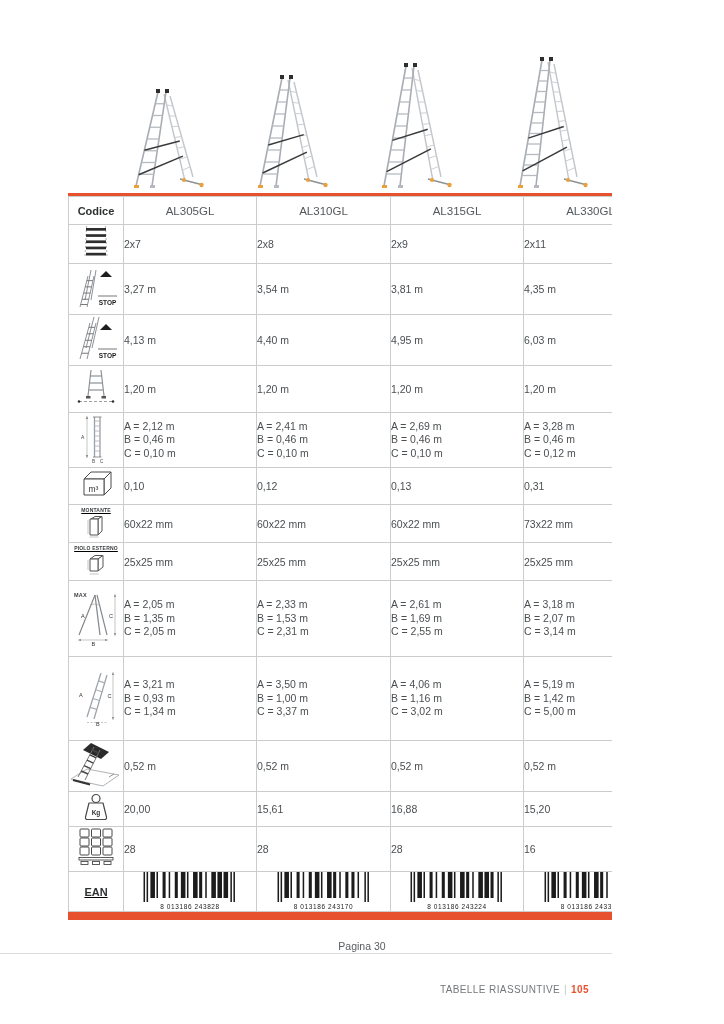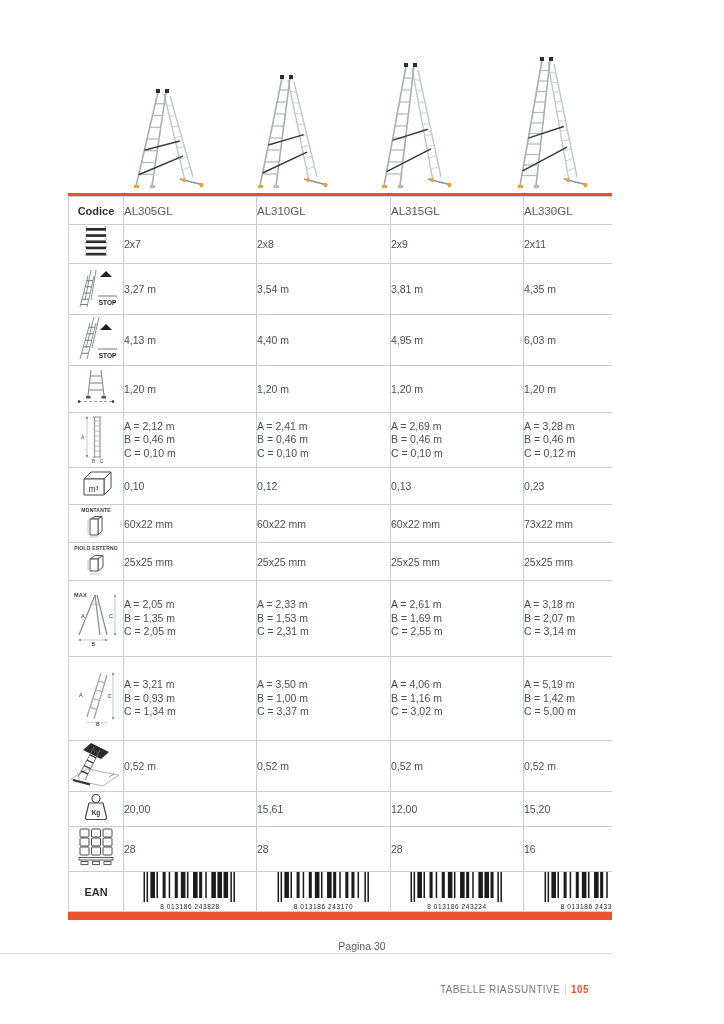--- a/index.html
+++ b/index.html
@@ -5,24 +5,24 @@
   html,body{margin:0;padding:0;background:#fff;}
   .page{position:relative;width:612px;height:1024px;background:#ffffff;
         font-family:"Liberation Sans",sans-serif;overflow:hidden;}
   .ladder-img{position:absolute;}
   .table-wrap{position:absolute;left:68px;top:193px;width:589px;}
   .accent-top{height:3px;}
   .accent-bottom{height:8px;}
   table.spec{border-collapse:collapse;table-layout:fixed;width:589px;}
   table.spec td, table.spec th{border:1px solid #c9cdd0;padding:0;overflow:hidden;}
   th.codice{font-size:11px;font-weight:bold;color:#2f3133;text-align:center;}
-  th.code-th{font-size:11.5px;font-weight:normal;color:#54585b;text-align:left;padding-left:12px;}
+  th.code-th{font-size:11.5px;font-weight:normal;color:#54585b;text-align:center;padding-left:12px;}
   td.val{font-size:10.5px;color:#4b4f52;padding-left:12px;vertical-align:middle;text-align:left;}
   td.val .line{line-height:13.5px;}
-  td.icon-cell{text-align:center;vertical-align:middle;position:relative;}
+  td.icon-cell{text-align:center;vertical-align:middle;position:relative;text-decoration:underline;}
   .icon-label{font-size:5px;font-weight:bold;color:#3a3d40;letter-spacing:.2px;line-height:7px;margin-top:2px;}
   .ean-big{font-size:11px;font-weight:bold;color:#2f3133;}
   .barcode-wrap{display:inline-block;text-align:center;}
   .ean-number{font-size:6.5px;color:#222;letter-spacing:.6px;line-height:7px;margin-top:-1px;}
   .footer-center{position:absolute;top:940px;left:0;width:724px;text-align:center;
                  font-size:10.5px;color:#5a5e61;}
   .footer-rule{position:absolute;top:953px;left:0;width:657px;height:1px;background:#d9dbdc;}
   .footer-right{position:absolute;top:984px;right:23px;font-size:10px;color:#74787b;letter-spacing:.4px;}
   .footer-right .sep{color:#c0c3c5;margin:0 4px;}
   .footer-right .pagenum{font-weight:bold;font-size:10px;}
@@ -325,21 +325,21 @@
    <g stroke="#4a4a4a" stroke-width="1" fill="#fff" stroke-linejoin="round">
      <polygon points="6,11 13,4 33,4 26,11"></polygon>
      <polygon points="26,11 33,4 33,20 26,27"></polygon>
      <rect x="6" y="11" width="20" height="16"></rect>
    </g>
    <text x="15.5" y="23.5" font-size="8.5" fill="#333" text-anchor="middle" font-family="Liberation Sans,sans-serif">m³</text>
  </svg></td>
             <td class="val">0,10</td>
             <td class="val">0,12</td>
             <td class="val">0,13</td>
-            <td class="val">0,23</td>
+            <td class="val">0,31</td>
           </tr>
           <tr style="height: 32px;">
             <td class="icon-cell"><div class="icon-label">MONTANTE</div><svg width="40" height="24" viewBox="0 0 40 24">
    <g stroke="#555" stroke-width="1" fill="#fff" stroke-linejoin="round">
      <polygon points="15,5 19,2.5 26,2.5 22,5"></polygon>
      <polygon points="22,5 26,2.5 26,17 22,21"></polygon>
      <rect x="14" y="5" width="8" height="16"></rect>
    </g>
    <line x1="12" y1="6" x2="12" y2="20" stroke="#888" stroke-width="0.5"></line>
    <line x1="13.5" y1="23" x2="22.5" y2="23" stroke="#888" stroke-width="0.5"></line>
@@ -464,21 +464,21 @@
             <td class="val">0,52 m</td>
           </tr>
           <tr style="height: 31px;">
             <td class="icon-cell"><svg width="30" height="30" viewBox="0 0 30 30">
    <circle cx="15" cy="6.5" r="4" stroke="#4a4a4a" stroke-width="1.2" fill="#fff"></circle>
    <path d="M8,11 L22,11 L25.5,25 Q26,27.5 23.5,27.5 L6.5,27.5 Q4,27.5 4.5,25 Z" fill="#fff" stroke="#4a4a4a" stroke-width="1.2" stroke-linejoin="round"></path>
    <text x="15" y="23" font-size="6.5" font-weight="bold" fill="#333" text-anchor="middle" font-family="Liberation Sans,sans-serif">Kg</text>
  </svg></td>
             <td class="val">20,00</td>
             <td class="val">15,61</td>
-            <td class="val">12,00</td>
+            <td class="val">16,88</td>
             <td class="val">15,20</td>
           </tr>
           <tr style="height: 40px;">
             <td class="icon-cell"><svg width="40" height="40" viewBox="0 0 40 40">
    <rect x="4" y="2" width="9" height="8" rx="1" stroke="#4a4a4a" stroke-width="1" fill="#fff"></rect>
                 <rect x="15.5" y="2" width="9" height="8" rx="1" stroke="#4a4a4a" stroke-width="1" fill="#fff"></rect>
                 <rect x="27" y="2" width="9" height="8" rx="1" stroke="#4a4a4a" stroke-width="1" fill="#fff"></rect>
                 <rect x="4" y="11" width="9" height="8" rx="1" stroke="#4a4a4a" stroke-width="1" fill="#fff"></rect>
                 <rect x="15.5" y="11" width="9" height="8" rx="1" stroke="#4a4a4a" stroke-width="1" fill="#fff"></rect>
                 <rect x="27" y="11" width="9" height="8" rx="1" stroke="#4a4a4a" stroke-width="1" fill="#fff"></rect>

